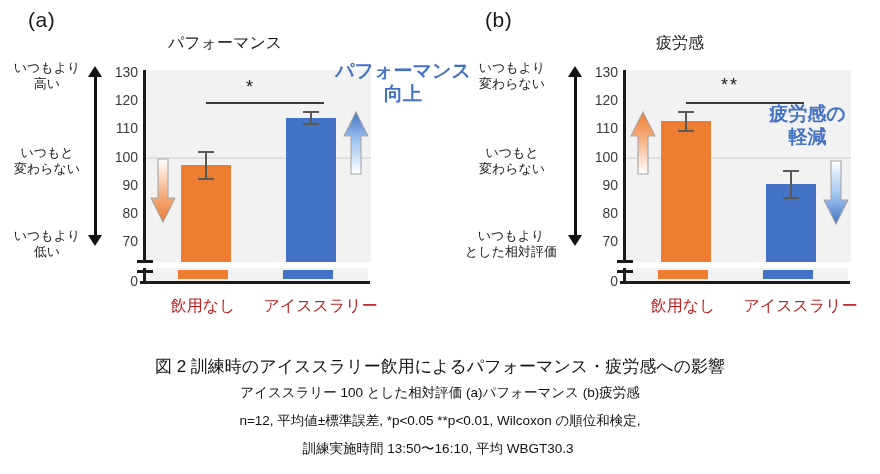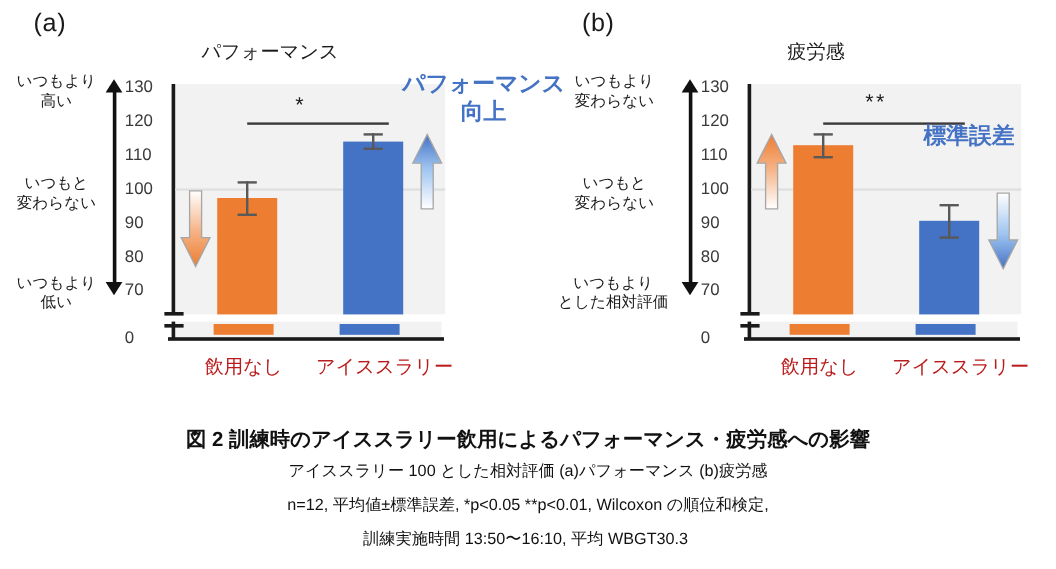--- a/index.html
+++ b/index.html
@@ -43,21 +43,21 @@
   }
   .axis-break{
     position:absolute;width:16px;height:3px;background:#1a1a1a;
   }
   .axis-stub{
     position:absolute;width:3px;background:#1a1a1a;
   }
 
   
   .tick{
-    position:absolute;font-size:14px;color:#3a3a3a;text-align:left;
+    position:absolute;font-size:14px;color:#3a3a3a;text-align:right;
     width:34px;line-height:1;
   }
 
   
   .bar{position:absolute;}
   .bar-stub{position:absolute;height:9px;}
 
   
   .err{position:absolute;width:2px;background:#595959;}
   .err-cap{position:absolute;height:2px;width:16px;background:#595959;}
@@ -98,21 +98,21 @@
   
   .xlabel{
     position:absolute;font-size:16px;color:#b91c1c;text-align:center;
     white-space:nowrap;
   }
 
   
   .caption{position:absolute;left:0;width:880px;text-align:center;}
   .cap-main{
     position:absolute;left:0;width:880px;top:355px;
-    font-size:17px;font-weight:bold;color:#111;white-space:nowrap;
+    font-size:17px;font-weight:normal;color:#111;white-space:nowrap;
   }
   .cap-l2{position:absolute;left:0;width:880px;top:384px;font-size:13.5px;color:#111;}
   .cap-l3{position:absolute;left:0;width:880px;top:412px;font-size:13.5px;color:#111;}
   .cap-l4{position:absolute;left:0;width:876px;top:440px;font-size:13.5px;color:#111;}
 </style>
 </head>
 <body>
 
 <div class="figure">
 
@@ -292,21 +292,22 @@
 
     <div class="zero-band" style="left:183px;top:268px;width:225px;height:14px;"></div>
     <div class="axis-stub" style="left:183px;top:268px;height:14px;"></div>
     <div class="axis-break" style="left:177px;top:260px;"></div>
     <div class="axis-break" style="left:177px;top:270px;"></div>
     <div class="bar-stub" style="left:218px;top:270px;width:50px;background:#ED7D31;"></div>
     <div class="bar-stub" style="left:323px;top:270px;width:50px;background:#4472C4;"></div>
     <div class="axis-base" style="left:180px;top:281px;width:230px;"></div>
 
     <div class="anno-blue" style="left:305px;top:103px;width:125px;color:#4472C4;">
-      <div>標準誤差</div>
+      <div>疲労感の</div>
+      <div>軽減</div>
     </div>
 
     <div class="xlabel" style="left:188px;top:296px;width:110px;">飲用なし</div>
     <div class="xlabel" style="left:293px;top:296px;width:135px;">アイススラリー</div>
   </div>
 
   <div class="caption">
     <div class="cap-main">図 2  訓練時のアイススラリー飲用によるパフォーマンス・疲労感への影響</div>
     <div class="cap-l2">アイススラリー 100 とした相対評価 (a)パフォーマンス (b)疲労感</div>
     <div class="cap-l3">n=12, 平均値±標準誤差, *p&lt;0.05 **p&lt;0.01, Wilcoxon の順位和検定,</div>

